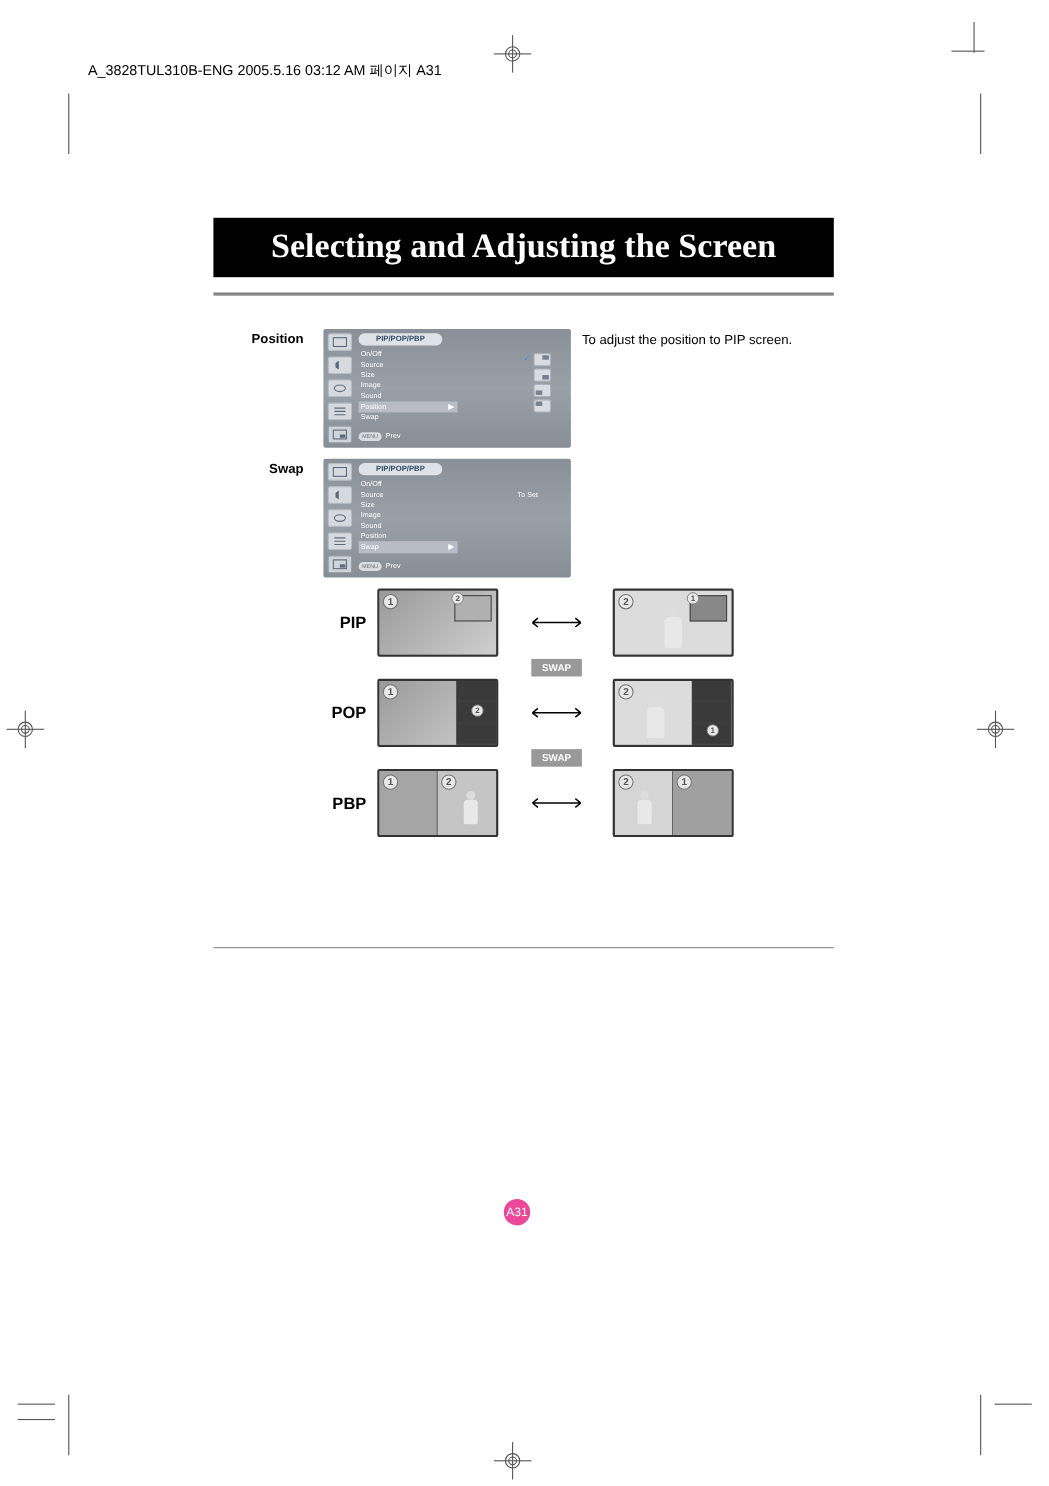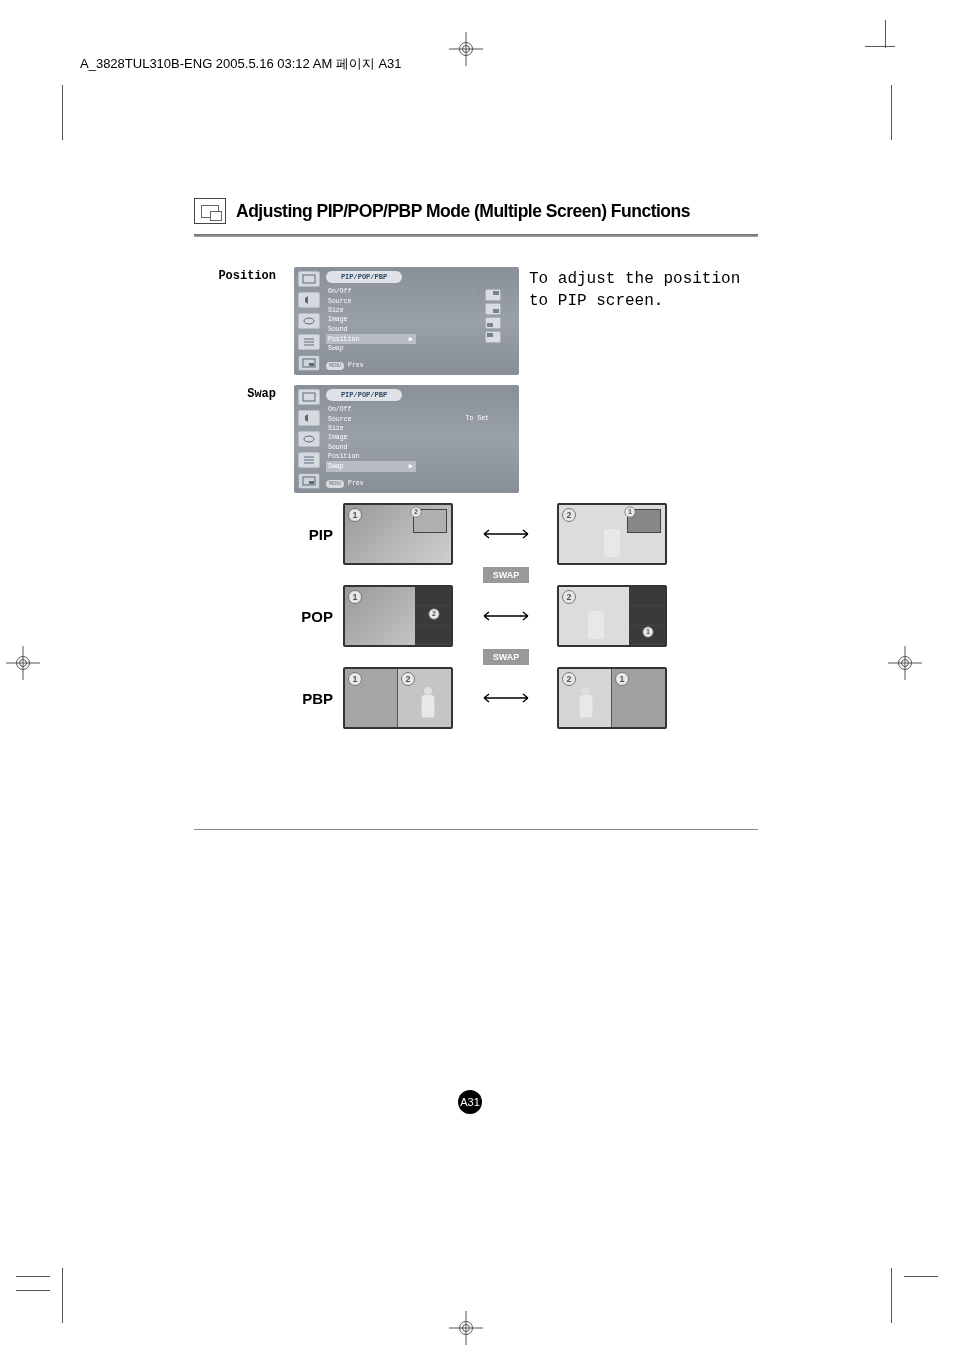--- a/index.html
+++ b/index.html
@@ -86,31 +86,30 @@
       height: 1px;
       background: #888;
       margin-top: 100px;
     }
 
     .section {
       display: grid;
       grid-template-columns: 90px 225px 1fr;
       gap: 0 10px;
       margin-bottom: 10px;
-      font-family: Liberation Mono, monospace;
     }
     .sec-label {
       font-weight: bold;
       font-size: 12px;
       text-align: right;
       padding-right: 8px;
       padding-top: 2px;
     }
     .sec-desc {
-      font-size: 16px;
+      font-size: 12px;
       line-height: 1.35;
       padding-top: 2px;
     }
 
     .osd {
       width: 225px;
       background: linear-gradient(180deg, #8a9098 0%, #9aa0a8 50%, #888e96 100%);
       border-radius: 2px;
       display: flex;
       padding: 4px;
@@ -302,21 +301,21 @@
       width: 60px;
       display: flex; justify-content: center; align-items: center;
     }
     .darrow svg { width: 52px; height: 10px; }
 
     .page-circle {
       position: absolute;
       left: 458px; top: 1090px;
       width: 24px; height: 24px;
       border-radius: 50%;
-      background: #000000;
+      background: #ec4899;
       color: #fff;
       font-size: 11px;
       display: flex; align-items: center; justify-content: center; text-align: right;
     }
   </style>
 </head>
 <body>
 
 <div class="reg-mark" style="left:453px; top:36px;">
     <span class="reg-circ" style="width:14px;height:14px;"></span>
@@ -341,27 +340,22 @@
 <div class="crop-mark crop-v" style="left:885px; top:20px; height:28px;"></div>
 <div class="crop-mark crop-v" style="left:62px; bottom:28px; height:55px;"></div>
 <div class="crop-mark crop-v" style="right:62px; bottom:28px; height:55px;"></div>
 <div class="crop-mark crop-h" style="left:16px; bottom:74px; width:34px;"></div>
 <div class="crop-mark crop-h" style="left:16px; bottom:60px; width:34px;"></div>
 <div class="crop-mark crop-h" style="right:16px; bottom:74px; width:34px;"></div>
 
 <div class="header-text">A_3828TUL310B-ENG  2005.5.16  03:12 AM  페이지 A31</div>
 
 <div class="page">
-
-  <div class="subtitle-row">
-    <div class="sub-icon">
-        <div class="sub-icon-inner"></div>
-      </div>
-    <div class="subtitle">Adjusting PIP/POP/PBP Mode (Multiple Screen) Functions</div>
-  </div>
+  <div class="title-bar">Selecting and Adjusting the Screen</div>
+
   <div class="thick-rule"></div>
 
   <div class="section">
     <div class="sec-label">Position</div>
     <div class="osd">
       <div class="osd-side">
         <div class="mi">
             <svg viewBox="0 0 14 10">
               <rect x="1" y="1" width="12" height="8" fill="none" stroke="#5a6a7d" stroke-width="1"></rect>
             </svg>

